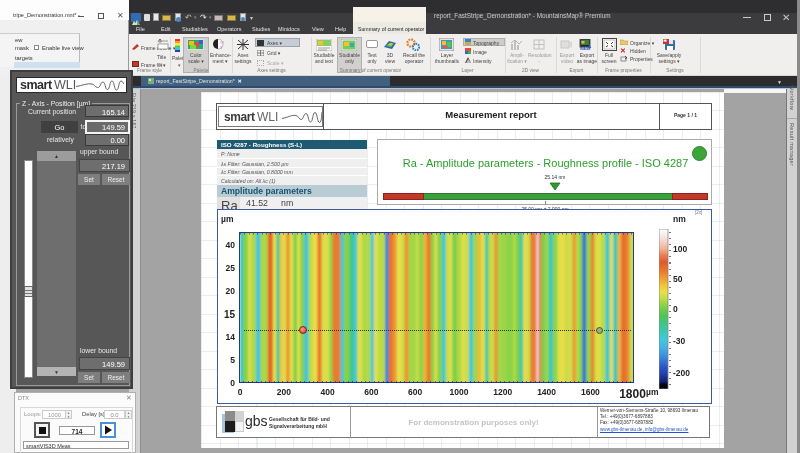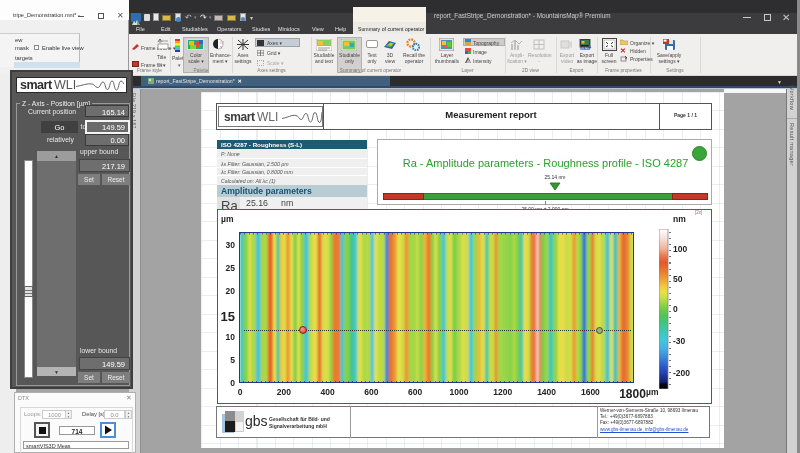--- a/index.html
+++ b/index.html
@@ -305,21 +305,21 @@
       </div>
    <div class="abs" style="left:0;top:36px;width:150px;height:8.5px;background:#efefef;font-style:italic;color:#555;font-size:5.2px">
         <span style="position:absolute;left:4px;top:1.8px">Calculated on: All λc (1)</span>
       </div>
    <div class="abs" style="left:0;top:44.5px;width:150px;height:12px;background:#b9ccd4;color:#17536f;font-weight:bold;font-size:8.6px">
         <span style="position:absolute;left:4px;top:1.6px">Amplitude parameters</span>
       </div>
    <div class="abs" style="left:0;top:56.5px;width:23px;height:12.5px;background:#e2e2e2"></div>
    <div class="abs" style="left:23px;top:56.5px;width:127px;height:12.5px;background:#f0f0f0"></div>
    <div class="abs" style="left:4px;top:58px;font-size:13px;color:#444">Ra</div>
-   <div class="abs" style="left:29px;top:58px;font-size:8.8px;color:#444">25.16</div>
+   <div class="abs" style="left:29px;top:58px;font-size:8.8px;color:#444">41.52</div>
    <div class="abs" style="left:64px;top:58px;font-size:8.8px;color:#444">nm</div>
  </div>
 
  <div class="abs" style="left:176px;top:47px;width:335px;height:66px;background:#fff;border:1px solid #aaa">
    <div class="abs" style="left:0px;top:17px;width:335px;text-align:center;font-size:11px;color:#2ba02b">Ra - Amplitude parameters - Roughness profile - ISO 4287</div>
    <div class="abs" style="left:314px;top:6px;width:15px;height:15px;border-radius:50%;background:#3aa63a;border:1px solid #2c832c"></div>
    <div class="abs" style="left:155px;top:34px;width:44px;text-align:center;font-size:5px;color:#333">25.14 nm</div>
    <svg class="abs" style="left:171px;top:42px" width="12" height="9">
         <path d="M1 1 L11 1 L6 8 Z" fill="#2f9a2f" stroke="#1e6e1e" stroke-width=".8"></path>
       </svg>
@@ -328,25 +328,25 @@
    <div class="abs" style="left:294px;top:52.5px;width:36px;height:7px;background:#c0392b;border:1px solid #8e2418"></div>
    <div class="abs" style="left:167px;top:61px;width:1px;height:4px;background:#888"></div>
    <div class="abs" style="left:117px;top:65.5px;width:100px;text-align:center;font-size:5px;color:#333">25.00 nm ± 2.000 nm</div>
  </div>
 
 <div class="abs" style="left:16px;top:117px;width:495px;height:195px;background:#fff;border:1.5px solid #3a5aa8"></div>
 <div class="abs" style="left:20px;top:122px;font-size:8.5px;font-weight:bold;color:#222">µm</div>
 <div class="abs" style="left:494px;top:118px;font-size:4.5px;color:#777">[2x]</div>
 <div class="abs" style="left:8px;top:285.8px;width:26px;text-align:right;font-size:8.5px;font-weight:bold;color:#222">0</div>
 <div class="abs" style="left:8px;top:262.8px;width:26px;text-align:right;font-size:8.5px;font-weight:bold;color:#222">5</div>
-<div class="abs" style="left:8px;top:239.8px;width:26px;text-align:right;font-size:8.5px;font-weight:bold;color:#222">10</div>
-<div class="abs" style="left:8px;top:216.8px;width:26px;text-align:right;font-size:13px;font-weight:bold;color:#222">15</div>
+<div class="abs" style="left:8px;top:239.8px;width:26px;text-align:right;font-size:8.5px;font-weight:bold;color:#222">14</div>
+<div class="abs" style="left:8px;top:216.8px;width:26px;text-align:right;font-size:10px;font-weight:bold;color:#222">15</div>
 <div class="abs" style="left:8px;top:194.0px;width:26px;text-align:right;font-size:8.5px;font-weight:bold;color:#222">20</div>
 <div class="abs" style="left:8px;top:171.2px;width:26px;text-align:right;font-size:8.5px;font-weight:bold;color:#222">25</div>
-<div class="abs" style="left:8px;top:148.4px;width:26px;text-align:right;font-size:8.5px;font-weight:bold;color:#222">30</div>
+<div class="abs" style="left:8px;top:148.4px;width:26px;text-align:right;font-size:8.5px;font-weight:bold;color:#222">40</div>
 <div class="abs" style="left:24.0px;top:295px;width:30px;text-align:center;font-size:8.5px;font-weight:bold;color:#222">0</div>
 <div class="abs" style="left:67.8px;top:295px;width:30px;text-align:center;font-size:8.5px;font-weight:bold;color:#222">200</div>
 <div class="abs" style="left:111.6px;top:295px;width:30px;text-align:center;font-size:8.5px;font-weight:bold;color:#222">400</div>
 <div class="abs" style="left:155.4px;top:295px;width:30px;text-align:center;font-size:8.5px;font-weight:bold;color:#222">600</div>
 <div class="abs" style="left:199.2px;top:295px;width:30px;text-align:center;font-size:8.5px;font-weight:bold;color:#222">600</div>
 <div class="abs" style="left:243.0px;top:295px;width:30px;text-align:center;font-size:8.5px;font-weight:bold;color:#222">1000</div>
 <div class="abs" style="left:286.8px;top:295px;width:30px;text-align:center;font-size:8.5px;font-weight:bold;color:#222">1200</div>
 <div class="abs" style="left:330.6px;top:295px;width:30px;text-align:center;font-size:8.5px;font-weight:bold;color:#222">1400</div>
 <div class="abs" style="left:374.4px;top:295px;width:30px;text-align:center;font-size:8.5px;font-weight:bold;color:#222">1600</div>
 <div class="abs" style="left:418.2px;top:295px;width:30px;text-align:left;font-size:12px;font-weight:bold;color:#222">1800</div>
@@ -515,20 +515,21 @@
 <div class="abs" style="left:149px;top:314px;width:1px;height:32px;background:#999"></div>
 <div class="abs" style="left:396px;top:314px;width:1px;height:32px;background:#999"></div>
 <div class="abs" style="left:20.5px;top:322px;width:5px;height:19px;background:#a8c4dc"></div>
 <div class="abs" style="left:20.5px;top:337px;width:12px;height:4px;background:#a8c4dc"></div>
 <div class="abs" style="left:24px;top:318.5px;width:9.5px;height:10.5px;background:#8c8c8c"></div>
 <div class="abs" style="left:33.5px;top:318.5px;width:9.5px;height:10.5px;background:#d2d2d2"></div>
 <div class="abs" style="left:24px;top:329px;width:9.5px;height:10.5px;background:#1c1c1c"></div>
 <div class="abs" style="left:33.5px;top:329px;width:9.5px;height:10.5px;background:#f4f4f4;border:0.5px solid #ccc"></div>
 <div class="abs" style="left:44px;top:321px;font-size:14px;color:#2a2a2a;font-family:'Liberation Sans',sans-serif">gbs</div>
 <div class="abs" style="left:68px;top:324px;font-size:5px;font-weight:bold;color:#333;line-height:6.6px">Gesellschaft für Bild- und<br>Signalverarbeitung mbH</div>
+<div class="abs" style="left:149px;top:326px;width:247px;text-align:center;font-size:8px;font-weight:bold;color:#c4c4c4">For demonstration purposes only!</div>
 <div class="abs" style="left:399px;top:315.5px;font-size:4.6px;color:#333;line-height:6.4px">Werner-von-Siemens-Straße 10, 98693 Ilmenau<br>Tel.: +49(0)3677-6897883<br>Fax: +49(0)3677-6897882<br><span style="color:#2255cc;text-decoration:underline">www.gbs-ilmenau.de, info@gbs-ilmenau.de</span></div>
 </div>
 
 <div class="abs" style="left:0;top:0;width:16px;height:453px;background:#eee"></div>
 
 <div class="abs" style="left:0;top:0;width:129px;height:75px;background:#f0f0f0;border-right:1px solid #999">
   <div class="abs" style="left:0;top:0;width:129px;height:20px;background:#fdfdfd"></div>
   <div class="abs" style="left:13px;top:12px;font-size:5.6px;color:#333;white-space:nowrap">tripe_Demonstration.mnt* -</div>
   <div class="abs" style="left:78px;top:16px;width:6px;height:1px;background:#555"></div>
   <div class="abs" style="left:98px;top:13px;width:6px;height:6px;border:1px solid #555"></div>

